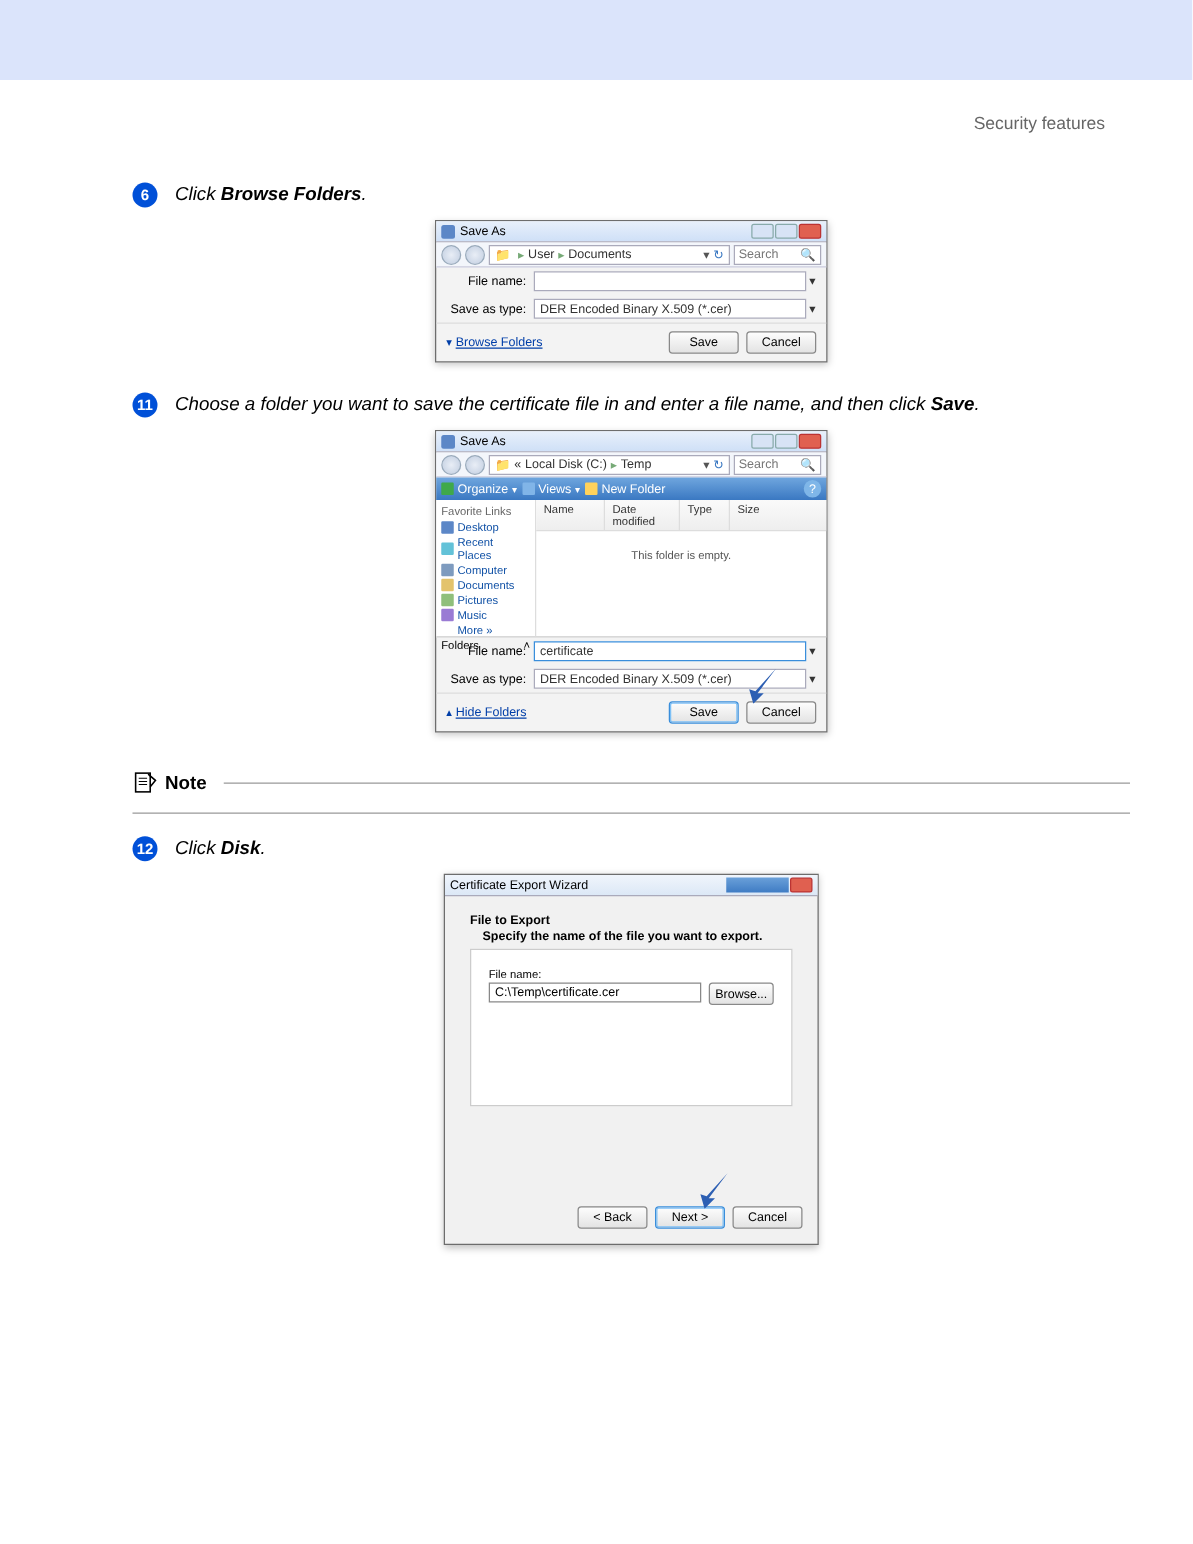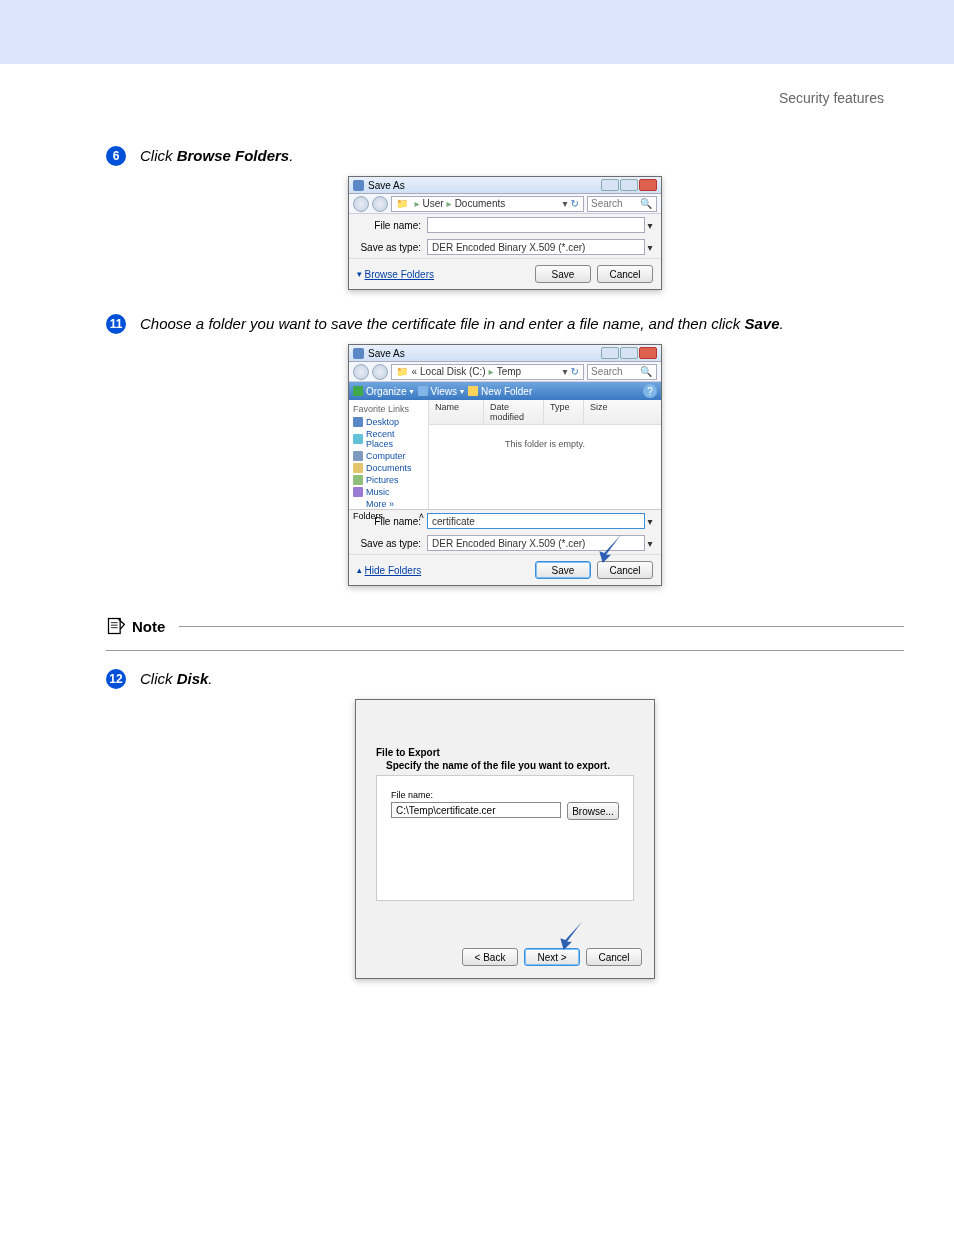--- a/index.html
+++ b/index.html
@@ -96,21 +96,21 @@
   .note-end-rule { height: 1px; background: #999; margin-top: 14px; }
 
   
   .wizard {
     width: 300px; border: 1px solid #6d6d6d; background: #f1f1f1;
     font-size: 10px; box-shadow: 0 2px 6px rgba(0,0,0,.25); position: relative;
   }
   .wizard .titlebar { background: linear-gradient(#f0f5fc,#dce8f6); }
   .wizard .bluebar { height: 4px; background: linear-gradient(#6aa0d9,#3f7cc4); }
   .wizard-body { padding: 14px 20px 8px 20px; height: 240px; }
-  .wizard-body .wtitle { font-weight: bold; color: #000; margin-bottom: 2px; margin-top: 33px; }
+  .wizard-body .wtitle { font-weight: bold; color: #000; margin-bottom: 2px; }
   .wizard-body .wsub { color: #000; margin-left: 10px; margin-bottom: 4px; font-weight: bold; }
   .wizard-body .wpanel { border: 1px solid #ccc; background: #fff; padding: 14px 14px 80px 14px; }
   .wizard-body .wpanel .flabel { font-size: 9px; color: #000; margin-bottom: 2px; }
   .wizard-body .wpanel .frow { display: flex; gap: 6px; text-align: right; }
   .wizard-body .wpanel .finput { flex: 1; height: 16px; border: 1px solid #888; background: #fff; padding: 0 4px; display:flex; align-items:center; color:#000; }
   .wizard-body .wpanel .browse { width: 52px; }
   .wizard-foot { display: flex; justify-content: flex-end; gap: 6px; padding: 8px 12px 12px 12px; }
   .wizard-foot .btn { width: 56px; }
 
   .rel { position: relative; }
@@ -325,20 +325,27 @@
 
   <div class="step" style="margin-top:18px;">
     <div class="step-marker">12</div>
     <div class="step-text">
       <span>Click </span><b>Disk</b><span>.</span>
     </div>
   </div>
 
   <div class="figure">
     <div class="wizard rel">
+      <div class="titlebar">
+        <div class="t-text" style="color:#000;">Certificate Export Wizard</div>
+        <div class="bluebar" style="width:50px;height:12px;background:linear-gradient(#6aa0d9,#3f7cc4);margin-left:6px;"></div>
+        <div class="winbtns" style="margin-left:auto;">
+          <div class="close"></div>
+        </div>
+      </div>
       <div class="wizard-body">
         <div class="wtitle">File to Export</div>
         <div class="wsub">Specify the name of the file you want to export.</div>
         <div class="wpanel">
           <div class="flabel">File name:</div>
           <div class="frow">
             <div class="finput">C:\Temp\certificate.cer</div>
             <div class="btn browse">Browse...</div>
           </div>
         </div>

